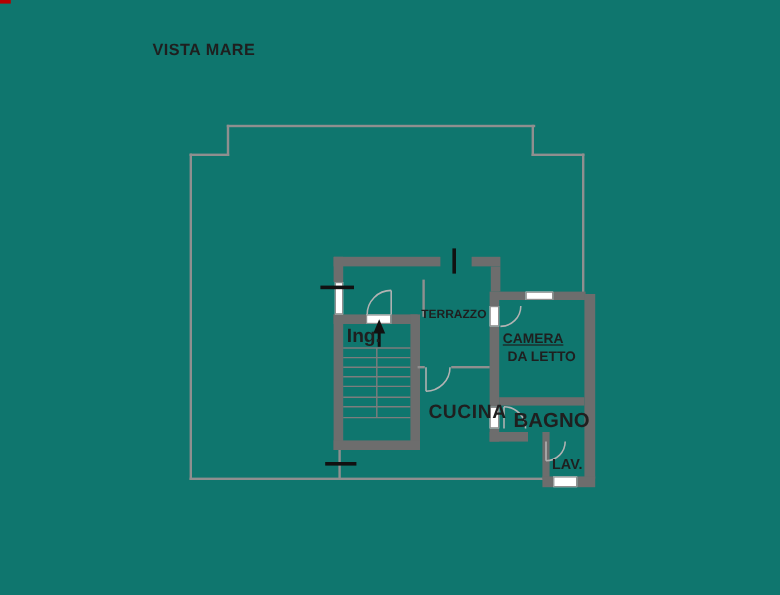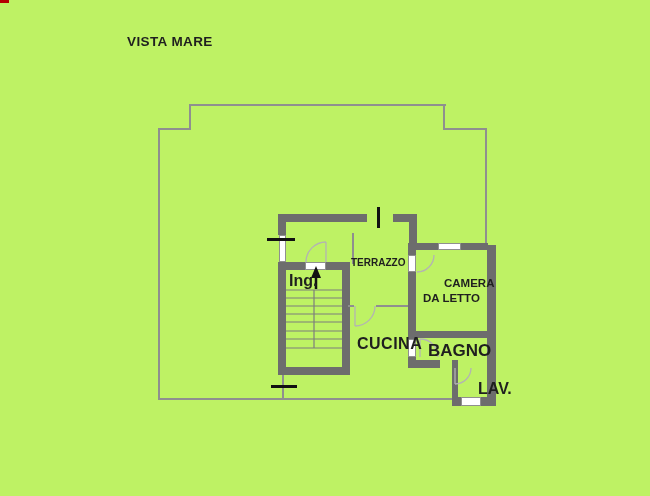--- a/index.html
+++ b/index.html
@@ -1,17 +1,17 @@
 <!DOCTYPE html>
 <html><head>
 <meta charset="utf-8">
 <style>
   html,body{margin:0;padding:0;background:#ffffff;}
   #canvas{
-    position:relative;width:650px;height:496px;background:#bef264;overflow:hidden;
+    position:relative;width:650px;height:496px;background:#0f766e;overflow:hidden;
     font-family:"Liberation Sans","DejaVu Sans",sans-serif;
     --wall:#6d6d6d; --thin:#8f8f8f; --line:#7d7d7d; --arc:#b3b3b3;
     --tick:#111111; --text:#1f1f1f;
   }
   .w{position:absolute;background:var(--wall);}
   .t{position:absolute;background:var(--thin);}
   .win{position:absolute;background:#ffffff;border:1px solid var(--thin);box-sizing:border-box;}
   .tick{position:absolute;background:var(--tick);}
   .lbl{position:absolute;color:var(--text);font-weight:bold;white-space:nowrap;}
   svg.overlay{position:absolute;left:0;top:0;}
@@ -100,19 +100,19 @@
     </g>
 
     <g>
       <line x1="316" y1="289" x2="316" y2="277" stroke="#111111" stroke-width="2.5"></line>
       <polygon points="311,278 321,278 316,266" fill="#111111"></polygon>
     </g>
   </svg>
 
   <span class="lbl" style="left:289px;top:272px;font-size:16px;">Ing.</span>
   <span class="lbl" style="left:351px;top:257px;font-size:10px;">TERRAZZO</span>
-  <span class="lbl" style="left:444px;top:277px;font-size:11.5px;">CAMERA</span>
+  <span class="lbl" style="left:419px;top:277px;font-size:11.5px;text-decoration:underline;">CAMERA</span>
   <span class="lbl" style="left:423px;top:292px;font-size:11.5px;">DA LETTO</span>
   <span class="lbl" style="left:357px;top:335px;font-size:16px;letter-spacing:.5px;">CUCINA</span>
   <span class="lbl" style="left:428px;top:341px;font-size:17px;text-align:center;">BAGNO</span>
-  <span class="lbl" style="left:478px;top:380px;font-size:16px;">LAV.</span>
+  <span class="lbl" style="left:460px;top:380px;font-size:12px;">LAV.</span>
 
 </div>
 
 </body></html>

